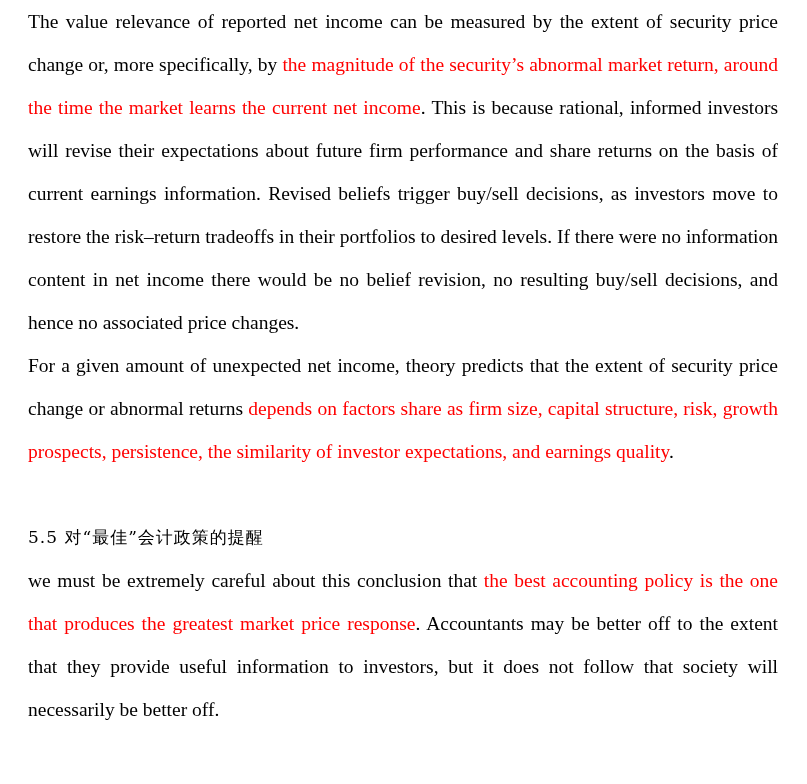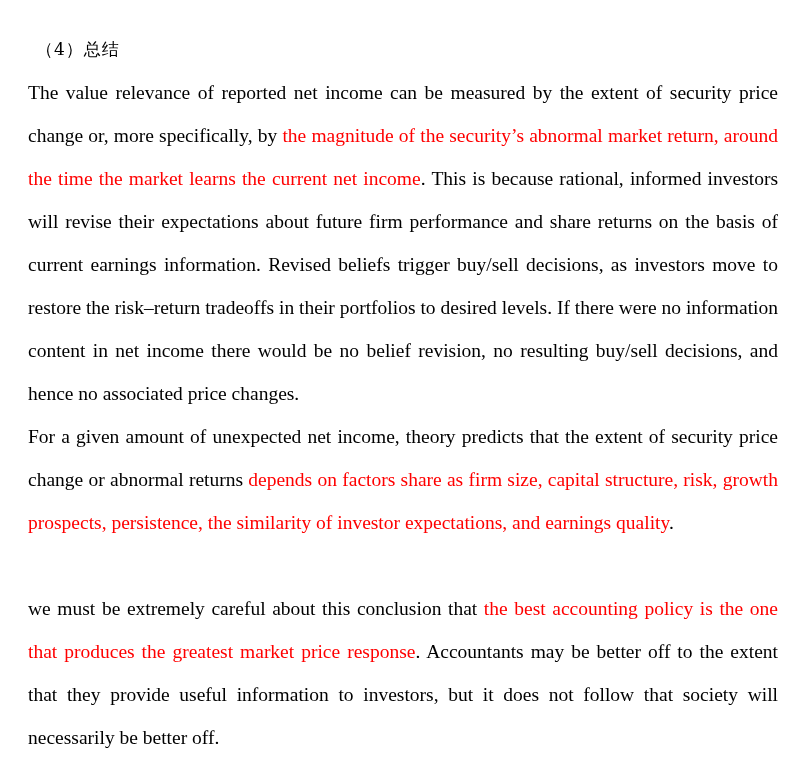--- a/index.html
+++ b/index.html
@@ -63,25 +63,25 @@
   p.body > span.flow {
     display: inline;
   }
 </style>
 </head>
 <body>
 
 <div class="page">
   <div class="content">
 
-    <div class="cjk-heading indented">（4）总结</div>
 
     <p class="body"><span class="flow">The value relevance of reported net income can be measured by the extent of security price change or, more specifically, by </span><span class="flow red">the magnitude of the security’s abnormal market return, around the time the market learns the current net income</span><span class="flow">. This is because rational, informed investors will revise their expectations about future firm performance and share returns on the basis of current earnings information. Revised beliefs trigger buy/sell decisions, as investors move to restore the risk–return tradeoffs in their portfolios to desired levels. If there were no information content in net income there would be no belief revision, no resulting buy/sell decisions, and hence no associated price changes.</span></p>
 
     <p class="body"><span class="flow">For a given amount of unexpected net income, theory predicts that the extent of security price change or abnormal returns </span><span class="flow red">depends on factors share as firm size, capital structure, risk, growth prospects, persistence, the similarity of investor expectations, and earnings quality</span><span class="flow">.</span></p>
 
     <div class="spacer-line"></div>
 
+    <div class="cjk-heading section">5.5 对“最佳”会计政策的提醒</div>
 
     <p class="body"><span class="flow">we must be extremely careful about this conclusion that </span><span class="flow red">the best accounting policy is the one that produces the greatest market price response</span><span class="flow">. Accountants may be better off to the extent that they provide useful information to investors, but it does not follow that society will necessarily be better off.</span></p>
 
   </div>
 </div>
 
 </body></html>

